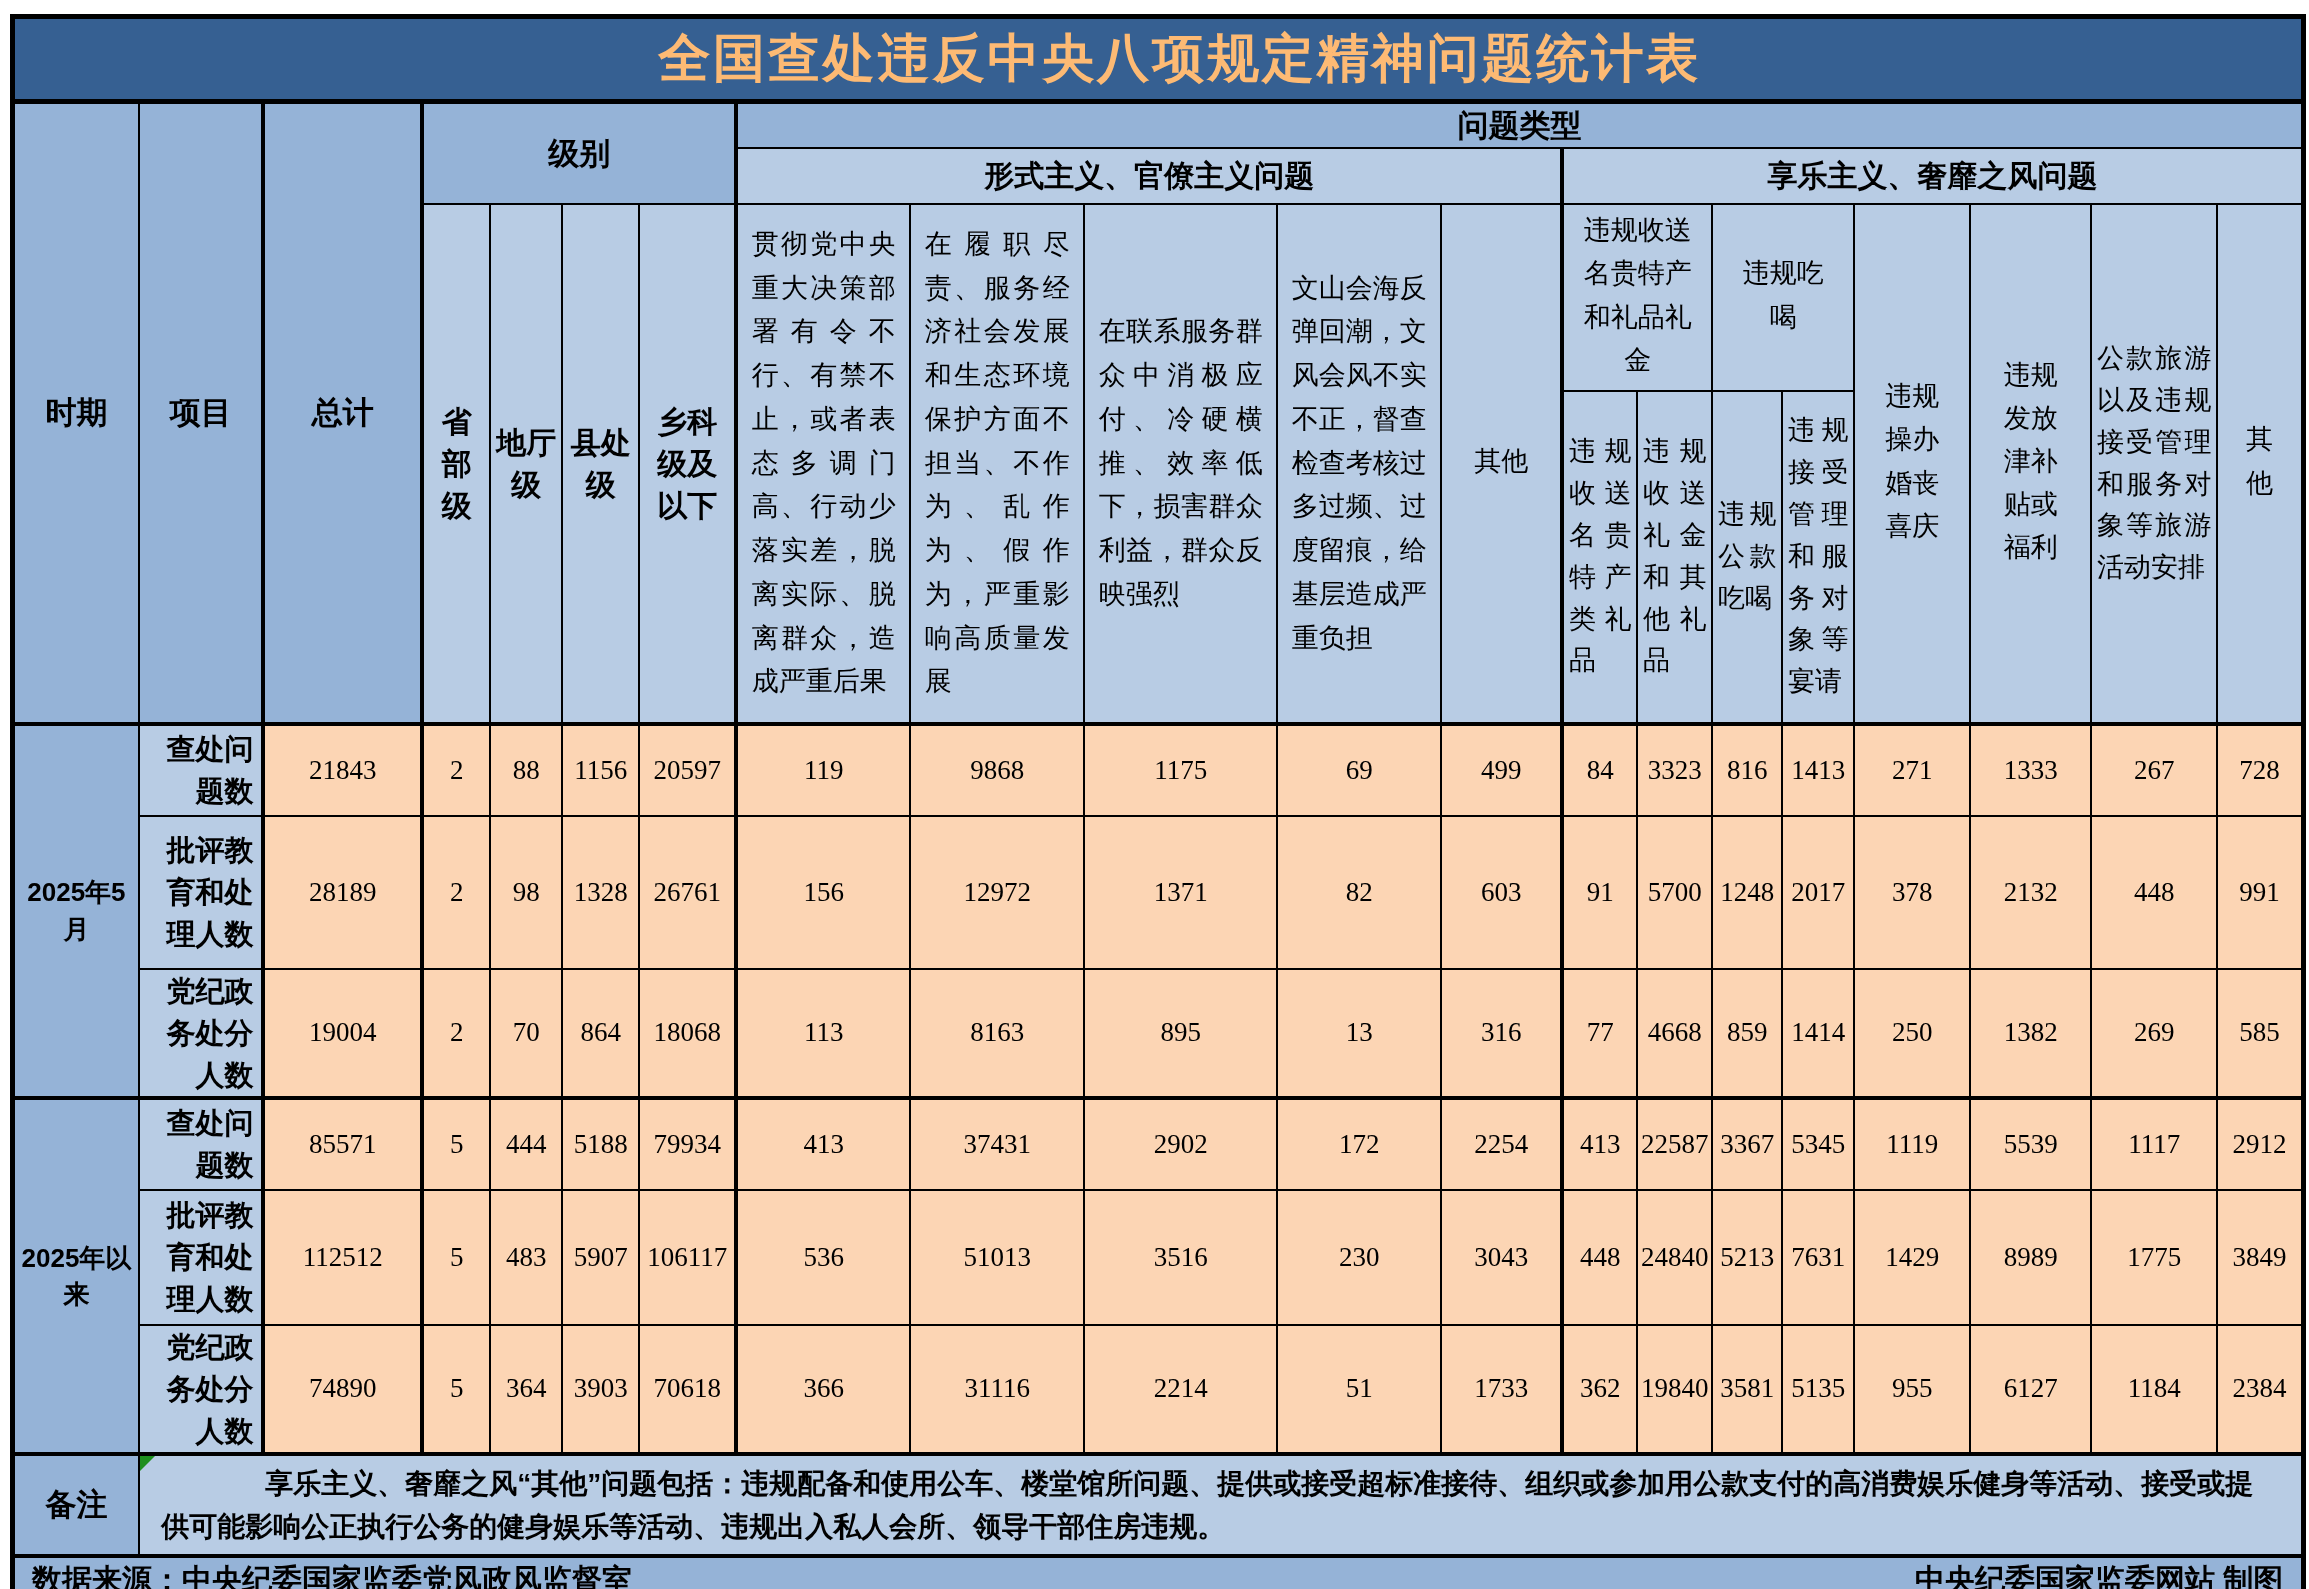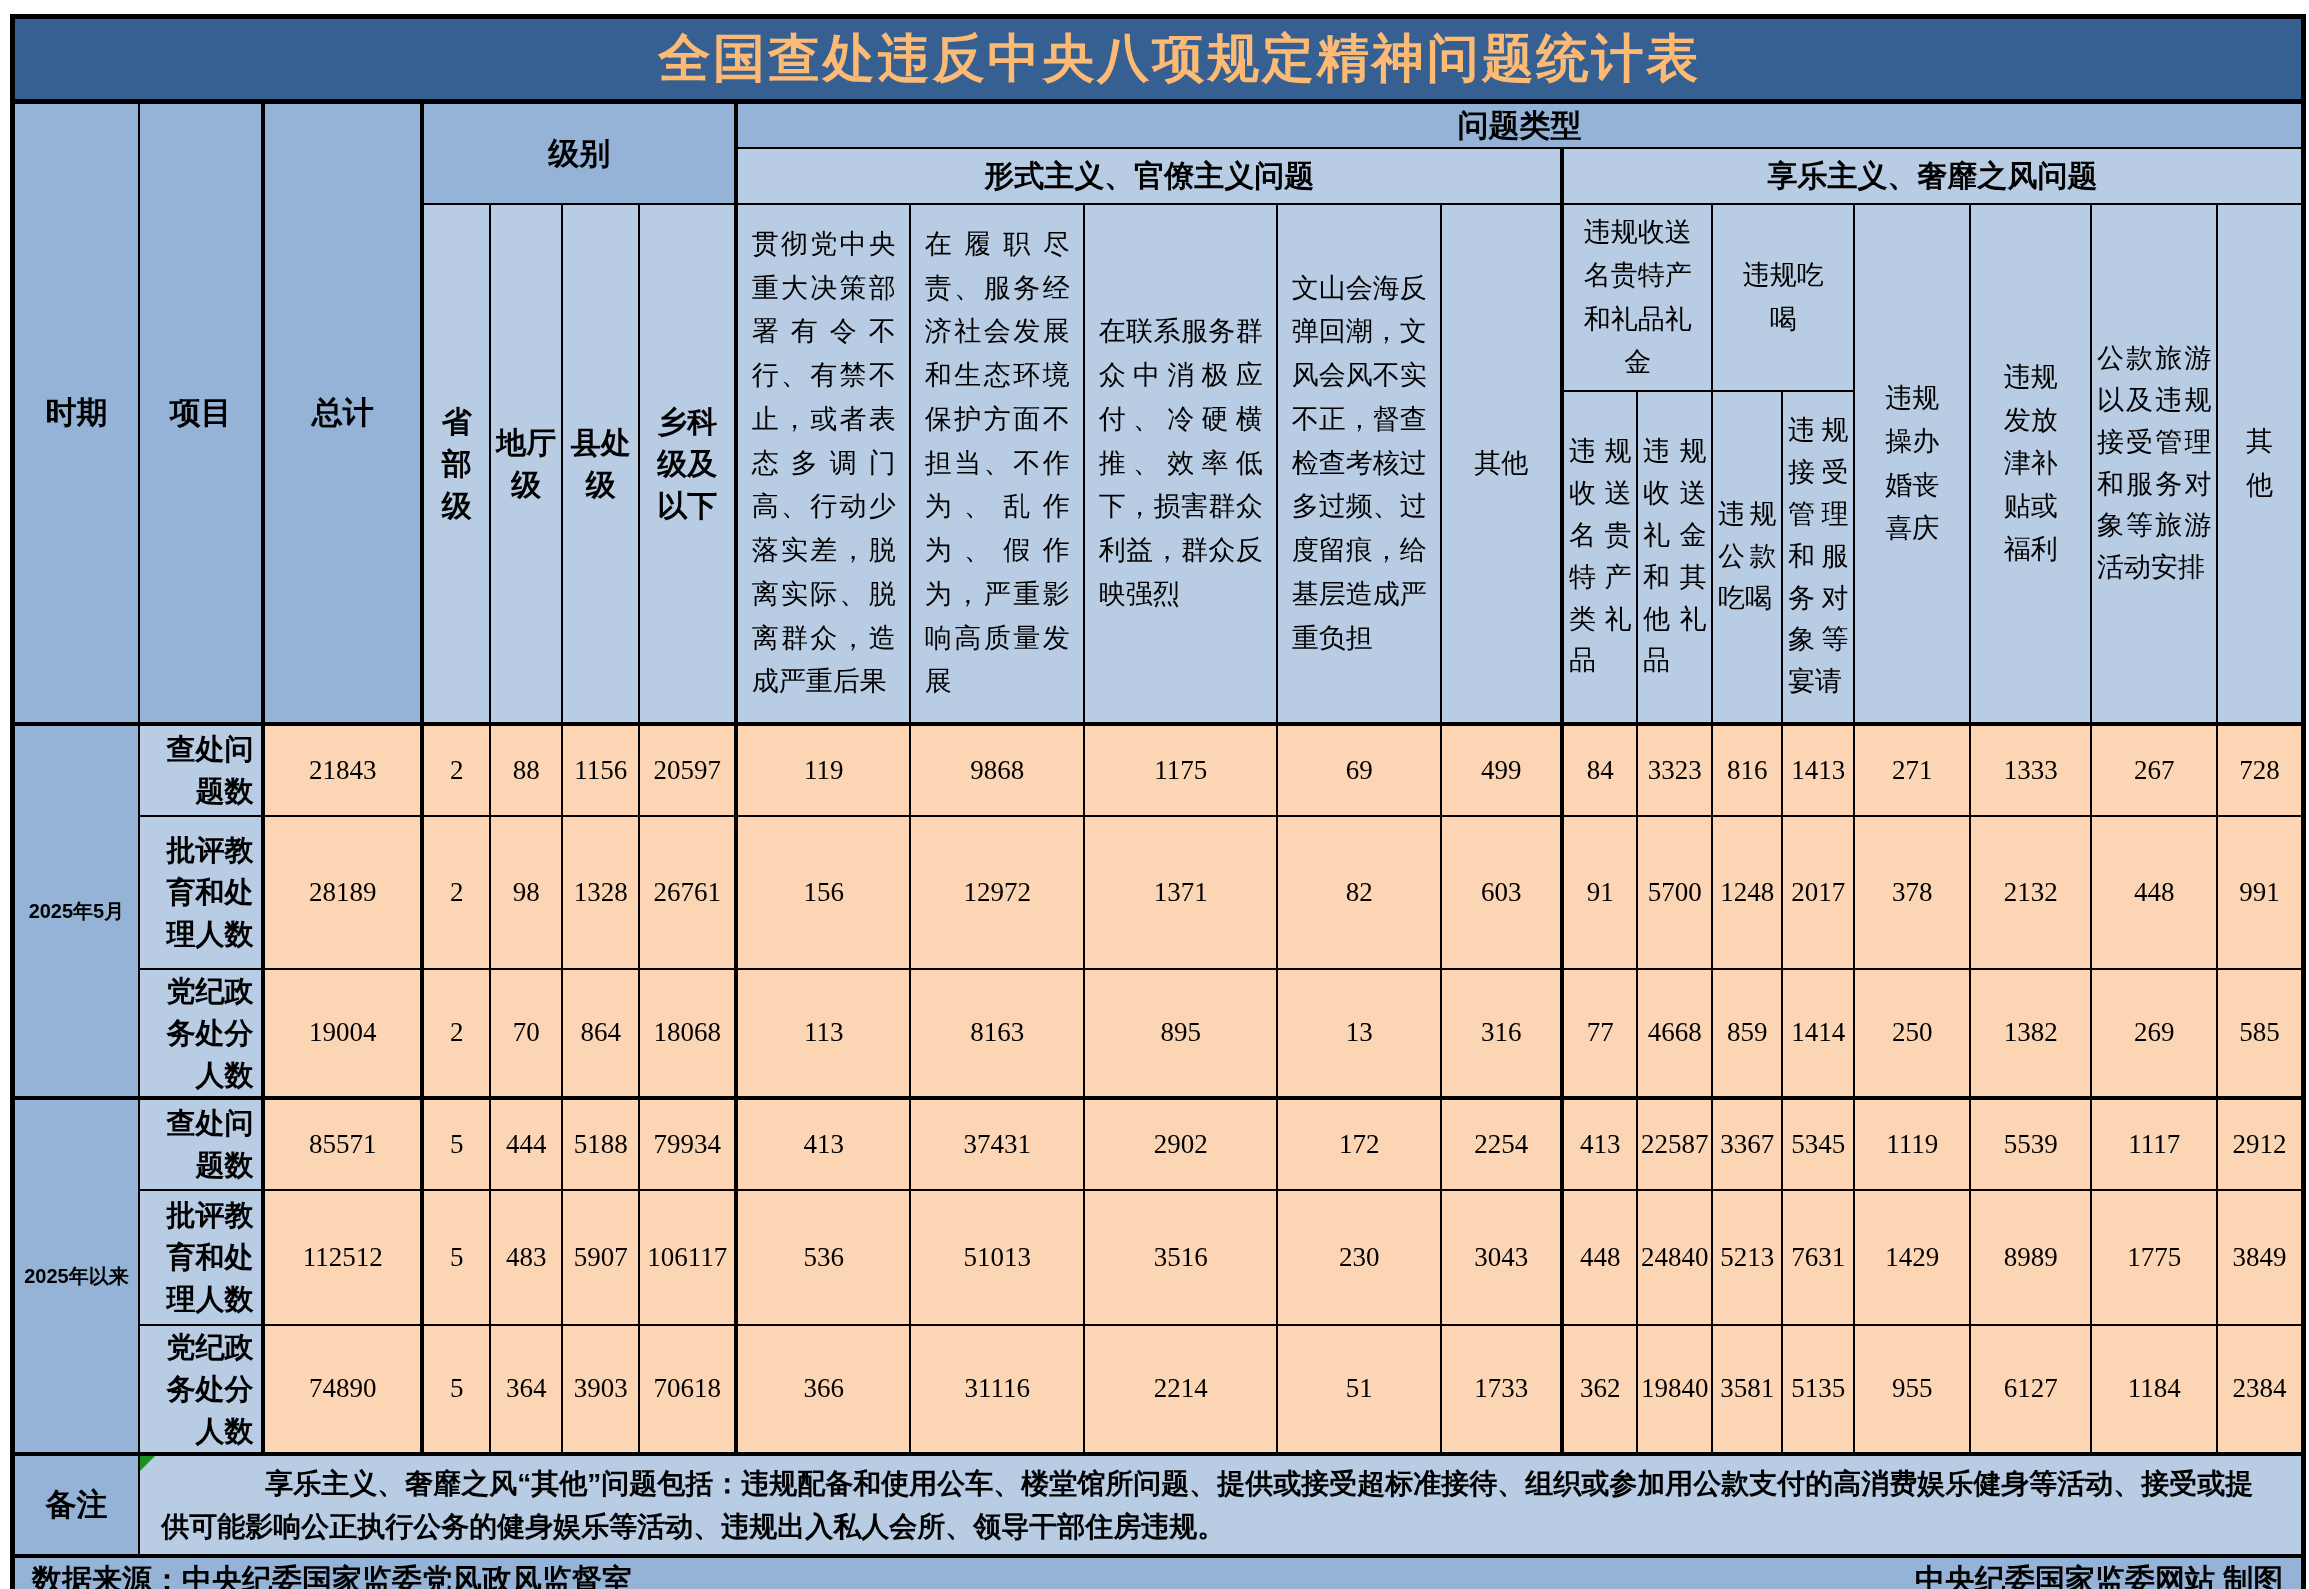--- a/index.html
+++ b/index.html
@@ -10,26 +10,26 @@
   
   tr.title-row td{background:var(--title_bg);border-bottom-width:5.8px;}
   .title-text{color:#fdba74;font-family:"Liberation Serif","DejaVu Serif",serif;font-weight:bold;font-size:52px;letter-spacing:2.9px;margin-left:44px;}
   
   td.hdark{background:var(--header_dark);font-weight:bold;font-size:31px;line-height:1.35;}
   td.hlight{background:var(--header_light);font-weight:bold;font-size:30px;line-height:1.4;padding:0 3.9px;}
   td.longhdr{background:var(--header_light);font-weight:normal;font-family:"Liberation Serif","DejaVu Serif",serif;
              font-size:27px;line-height:1.62;text-align:justify;padding:11.6px 13.5px;}
   td.subhdr{background:var(--header_light);font-weight:normal;font-family:"Liberation Serif","DejaVu Serif",serif;
             font-size:27px;line-height:1.55;text-align:justify;padding:7.7px 4.8px;}
-  td.grphdr{background:var(--header_light);font-weight:normal;font-family:Liberation Sans, sans-serif;
+  td.grphdr{background:var(--header_light);font-weight:normal;font-family:Liberation Mono, monospace;
             font-size:27px;line-height:1.6;padding:5.8px 19.3px;margin-top:44px;}
   
   td.data{background:var(--data_bg);font-family:"Liberation Serif","DejaVu Serif",serif;font-size:27px;padding:0 1.9px;}
   td.rowlabel{background:var(--header_light);font-weight:bold;font-size:29px;line-height:1.45;padding:0 7.7px;text-align:right;}
-  td.periodlabel{background:var(--header_dark);font-weight:bold;font-size:20px;line-height:1.4;padding:0 5.8px;}
+  td.periodlabel{background:var(--header_dark);font-weight:bold;font-size:26px;line-height:1.4;padding:0 5.8px;}
   
   td.remarklabel{background:var(--header_dark);font-weight:bold;font-size:31px;}
   td.remarkbody{background:var(--header_light);text-align:left;font-weight:bold;font-size:28px;line-height:1.55;
                 padding:5.8px 21px;text-indent:104px;position:relative;}
   .corner-marker{position:absolute;top:0;left:0;width:0;height:0;
                  border-left:15.4px solid var(--marker_green);border-bottom:15.4px solid transparent;text-indent:0;}
   tr.footer-row td{background:var(--header_dark);border-top-width:4.8px;padding:0;}
   .foot{display:flex;justify-content:space-between;align-items:center;padding:0 17.4px;font-weight:bold;font-size:30px;}
   
   .bl-h{border-left-width:4.8px;}

